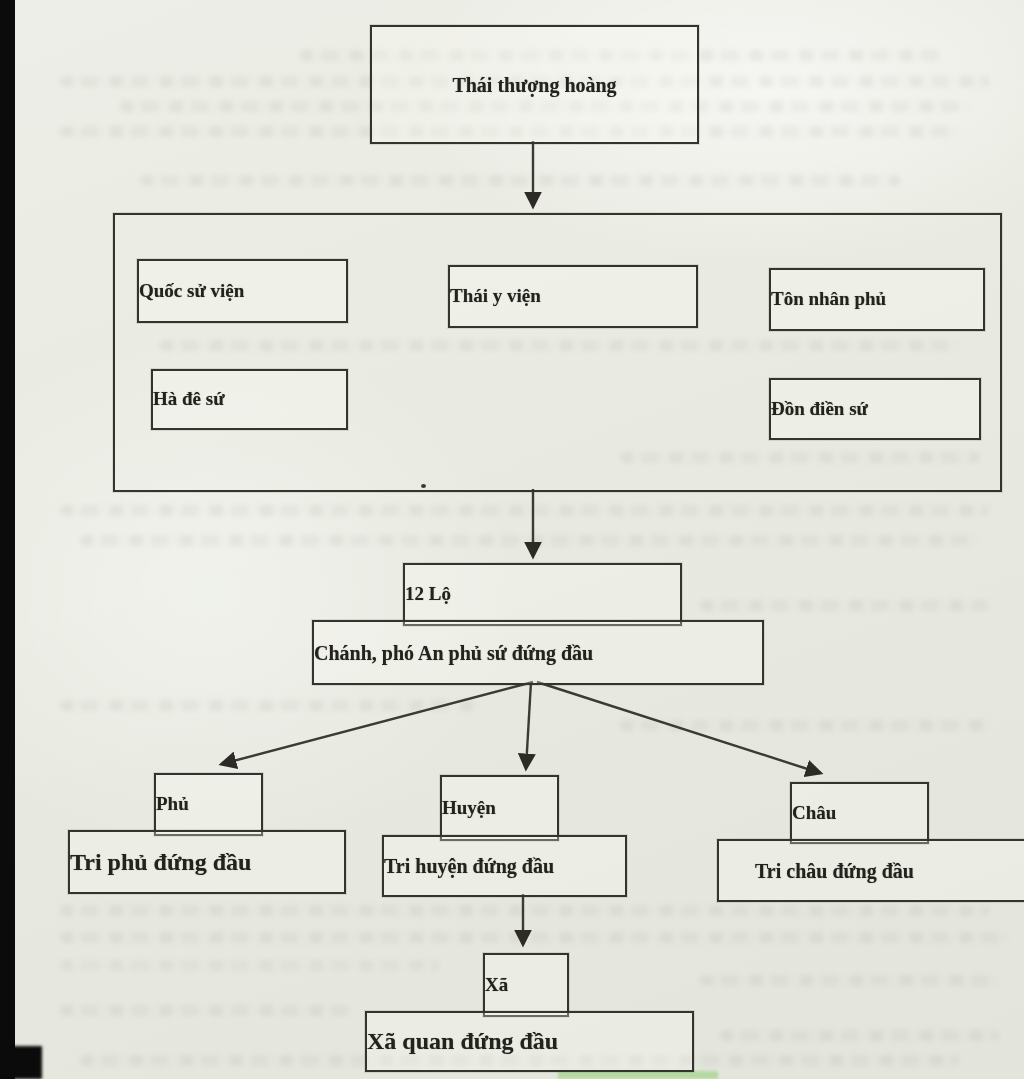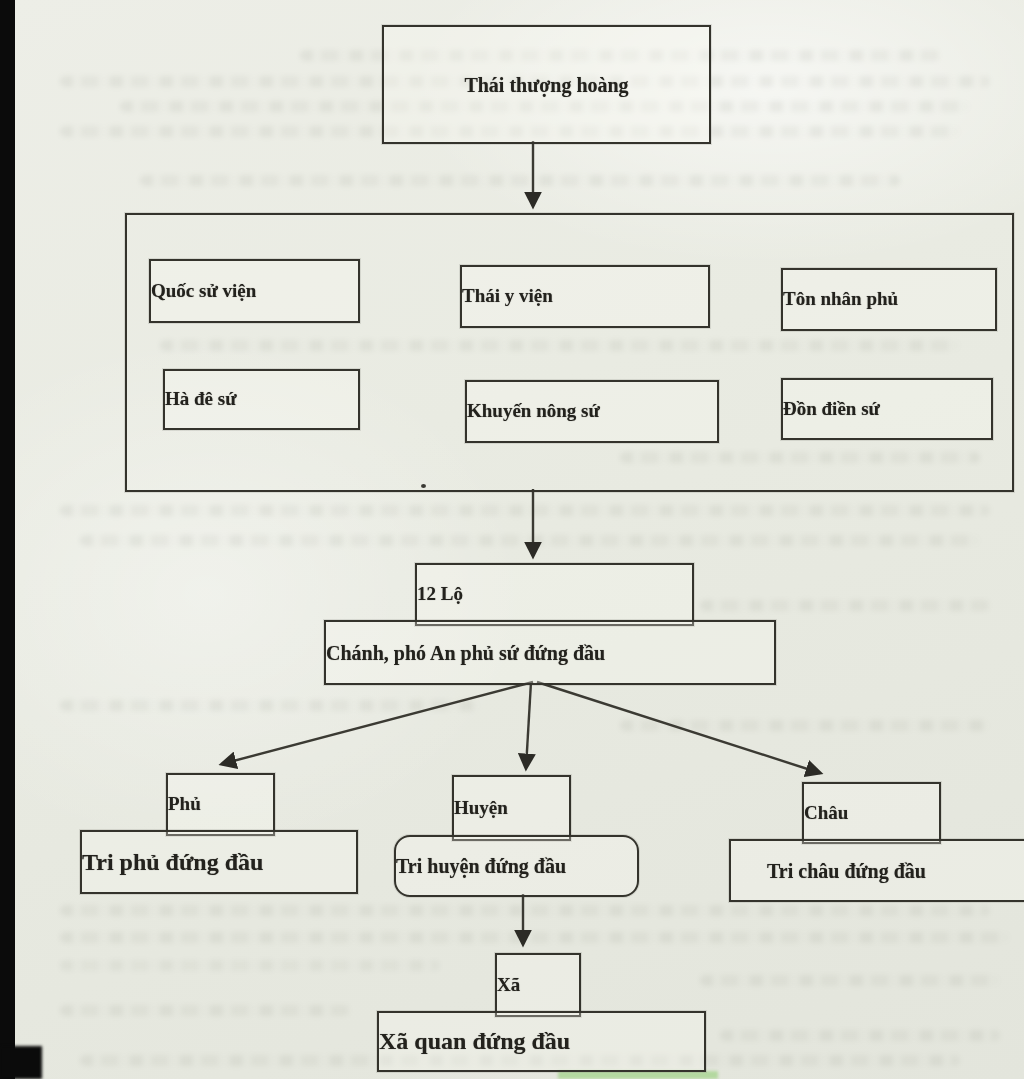--- a/index.html
+++ b/index.html
@@ -33,42 +33,41 @@
   .box{
     position:absolute;
     border:2px solid #34332c;
     background:rgba(250,250,246,.28);
     display:flex;align-items:center;justify-content:flex-start;
     text-align:center;font-weight:bold;font-size:19px;
     color:#23221d;
     text-shadow:0 0 1px rgba(40,40,35,.45);
     box-shadow:0 0 0 1px rgba(60,60,52,.12);
     line-height:1.1;
-    margin-left:12px;
   }
   .root-box{left:370px;top:25px;width:325px;height:115px;flex-direction:column;align-items:stretch;padding:0;}
   .root-box .cell{flex:1;display:flex;align-items:center;justify-content:center;font-size:20px;}
   .root-box .cell.lower{border-top:2px solid #34332c;letter-spacing:1px;}
 
   .container-box{left:113px;top:213px;width:885px;height:275px;background:transparent;}
 
   .b-qsv{left:137px;top:259px;width:207px;height:60px;}
   .b-tyv{left:448px;top:265px;width:246px;height:59px;}
   .b-tnp{left:769px;top:268px;width:212px;height:59px;}
   .b-hds{left:151px;top:369px;width:193px;height:57px;}
   .b-kns{left:453px;top:380px;width:250px;height:59px;}
   .b-dds{left:769px;top:378px;width:208px;height:58px;}
 
   .b-lo{left:403px;top:563px;width:275px;height:59px;}
   .b-chanh{left:312px;top:620px;width:448px;height:61px;font-size:20px;}
 
   .b-phu{left:154px;top:773px;width:105px;height:59px;}
   .b-triphu{left:68px;top:830px;width:274px;height:60px;font-size:24px;}
   .b-huyen{left:440px;top:775px;width:115px;height:62px;}
-  .b-trihuyen{left:382px;top:835px;width:241px;height:58px;font-size:20px;border-radius:16px;}
+  .b-trihuyen{left:382px;top:835px;width:241px;height:58px;font-size:20px;}
   .b-chau{left:790px;top:782px;width:135px;height:58px;}
   .b-trichau{left:717px;top:839px;width:293px;height:59px;font-size:20px;padding-left:36px;}
 
   .b-xa{left:483px;top:953px;width:82px;height:60px;}
   .b-xaquan{left:365px;top:1011px;width:325px;height:57px;font-size:24px;}
 
   .connectors{position:absolute;left:0;top:0;width:1024px;height:1079px;pointer-events:none;}
   .speck{position:absolute;left:421px;top:484px;width:5px;height:4px;background:#3a3933;border-radius:50%;}
 </style>
 </head>
@@ -118,21 +117,20 @@
 
   <div class="box root-box">
     <div class="cell">Thái thượng hoàng</div>
   </div>
 
   <div class="box container-box"></div>
   <div class="box b-qsv">Quốc sử viện</div>
   <div class="box b-tyv">Thái y viện</div>
   <div class="box b-tnp">Tôn nhân phủ</div>
   <div class="box b-hds">Hà đê sứ</div>
-  <div class="box b-kns">Khuyến nông sứ</div>
   <div class="box b-dds">Đồn điền sứ</div>
   <div class="speck"></div>
 
   <div class="box b-lo">12 Lộ</div>
   <div class="box b-chanh">Chánh, phó An phủ sứ đứng đầu</div>
 
   <div class="box b-phu">Phủ</div>
   <div class="box b-triphu">Tri phủ đứng đầu</div>
   <div class="box b-huyen">Huyện</div>
   <div class="box b-trihuyen">Tri huyện đứng đầu</div>

